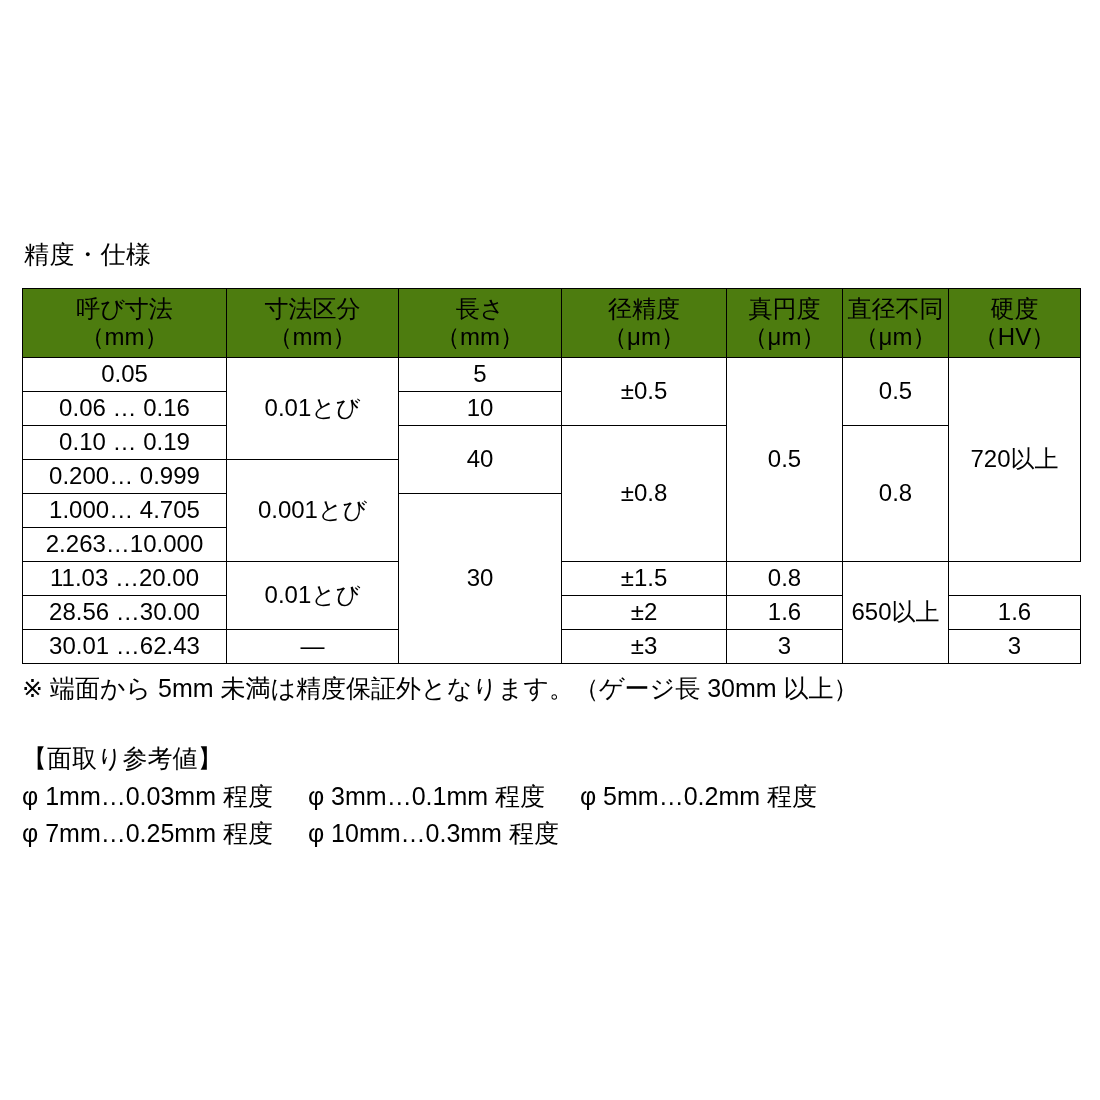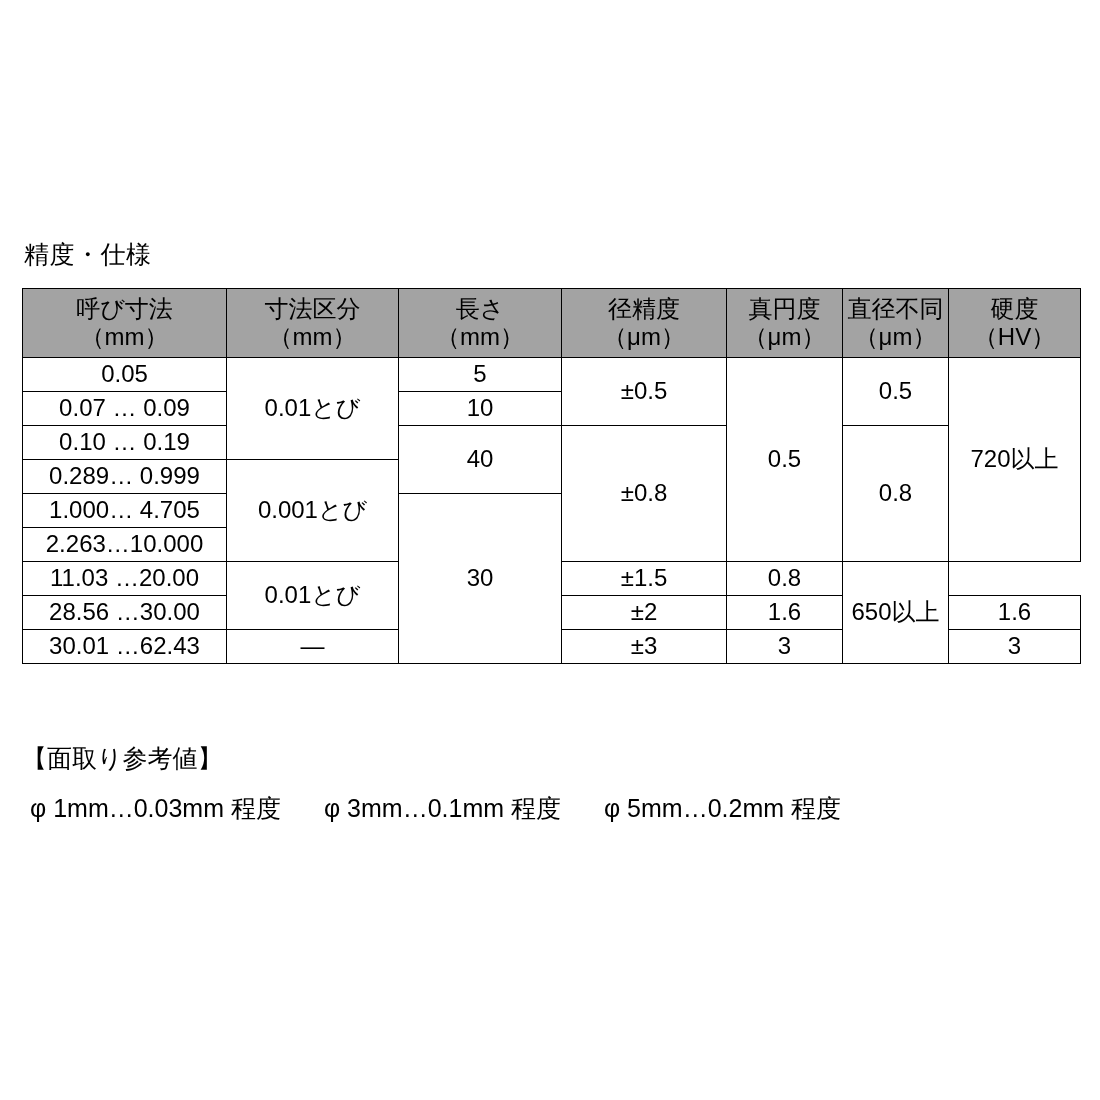--- a/index.html
+++ b/index.html
@@ -51,21 +51,21 @@
     border: 1.6px solid #000000;
     text-align: center;
     vertical-align: middle;
     font-size: 24px;
     font-weight: normal;
     padding: 0;
     line-height: 1.18;
     white-space: nowrap;
   }
   table.spec thead th {
-    background: #a3a3a3;
+    background: #4d7c0f;
     height: 68px;
     font-size: 24px;
   }
   table.spec thead th .ln {
     display: block;
   }
   table.spec tbody tr {
     height: 34px;
   }
   td.name-cell {
@@ -93,23 +93,23 @@
   }
 
   
   .chamfer {
     position: absolute;
     left: 22px;
     top: 740px;
     font-size: 25px;
     line-height: 1.45;
   }
-  .chamfer .heading { display: block; margin-bottom: 14px; }
+  .chamfer .heading { display: block; margin-bottom: 2px; }
   .chamfer .row { display: block; white-space: nowrap; }
-  .chamfer .item { display: inline-block; margin-right: 28px; margin-left: 8px; }
+  .chamfer .item { display: inline-block; margin-right: 28px; }
 </style>
 </head>
 <body>
 
 <div class="page">
 
   <div class="section-title">
     <span>精度・仕様</span>
   </div>
 
@@ -162,33 +162,33 @@
           <td class="name-cell">0.05</td>
           <td rowspan="3">0.01とび</td>
           <td>5</td>
           <td rowspan="2">±0.5</td>
           <td rowspan="6">0.5</td>
           <td rowspan="2">0.5</td>
           <td rowspan="6">720以上</td>
         </tr>
 
         <tr>
-          <td class="name-cell">0.07 … 0.09</td>
+          <td class="name-cell">0.06 … 0.16</td>
           <td>10</td>
         </tr>
 
         <tr>
           <td class="name-cell">0.10 … 0.19</td>
           <td rowspan="2">40</td>
           <td rowspan="4">±0.8</td>
           <td rowspan="4">0.8</td>
         </tr>
 
         <tr>
-          <td class="name-cell">0.289… 0.999</td>
+          <td class="name-cell">0.200… 0.999</td>
           <td rowspan="3">0.001とび</td>
         </tr>
 
         <tr>
           <td class="name-cell">1.000… 4.705</td>
           <td rowspan="5">30</td>
         </tr>
 
         <tr>
           <td class="name-cell">2.263…10.000</td>
@@ -214,23 +214,28 @@
           <td>—</td>
           <td>±3</td>
           <td>3</td>
           <td>3</td>
         </tr>
 
       </tbody>
     </table>
   </div>
 
+  <div class="note">※ 端面から 5mm 未満は精度保証外となります。（ゲージ長 30mm 以上）</div>
 
   <div class="chamfer">
     <span class="heading">【面取り参考値】</span>
     <span class="row">
       <span class="item">φ 1mm…0.03mm 程度</span>
       <span class="item">φ 3mm…0.1mm 程度</span>
       <span class="item">φ 5mm…0.2mm 程度</span>
     </span>
+    <span class="row">
+      <span class="item">φ 7mm…0.25mm 程度</span>
+      <span class="item">φ 10mm…0.3mm 程度</span>
+    </span>
   </div>
 
 </div>
 
 </body></html>

